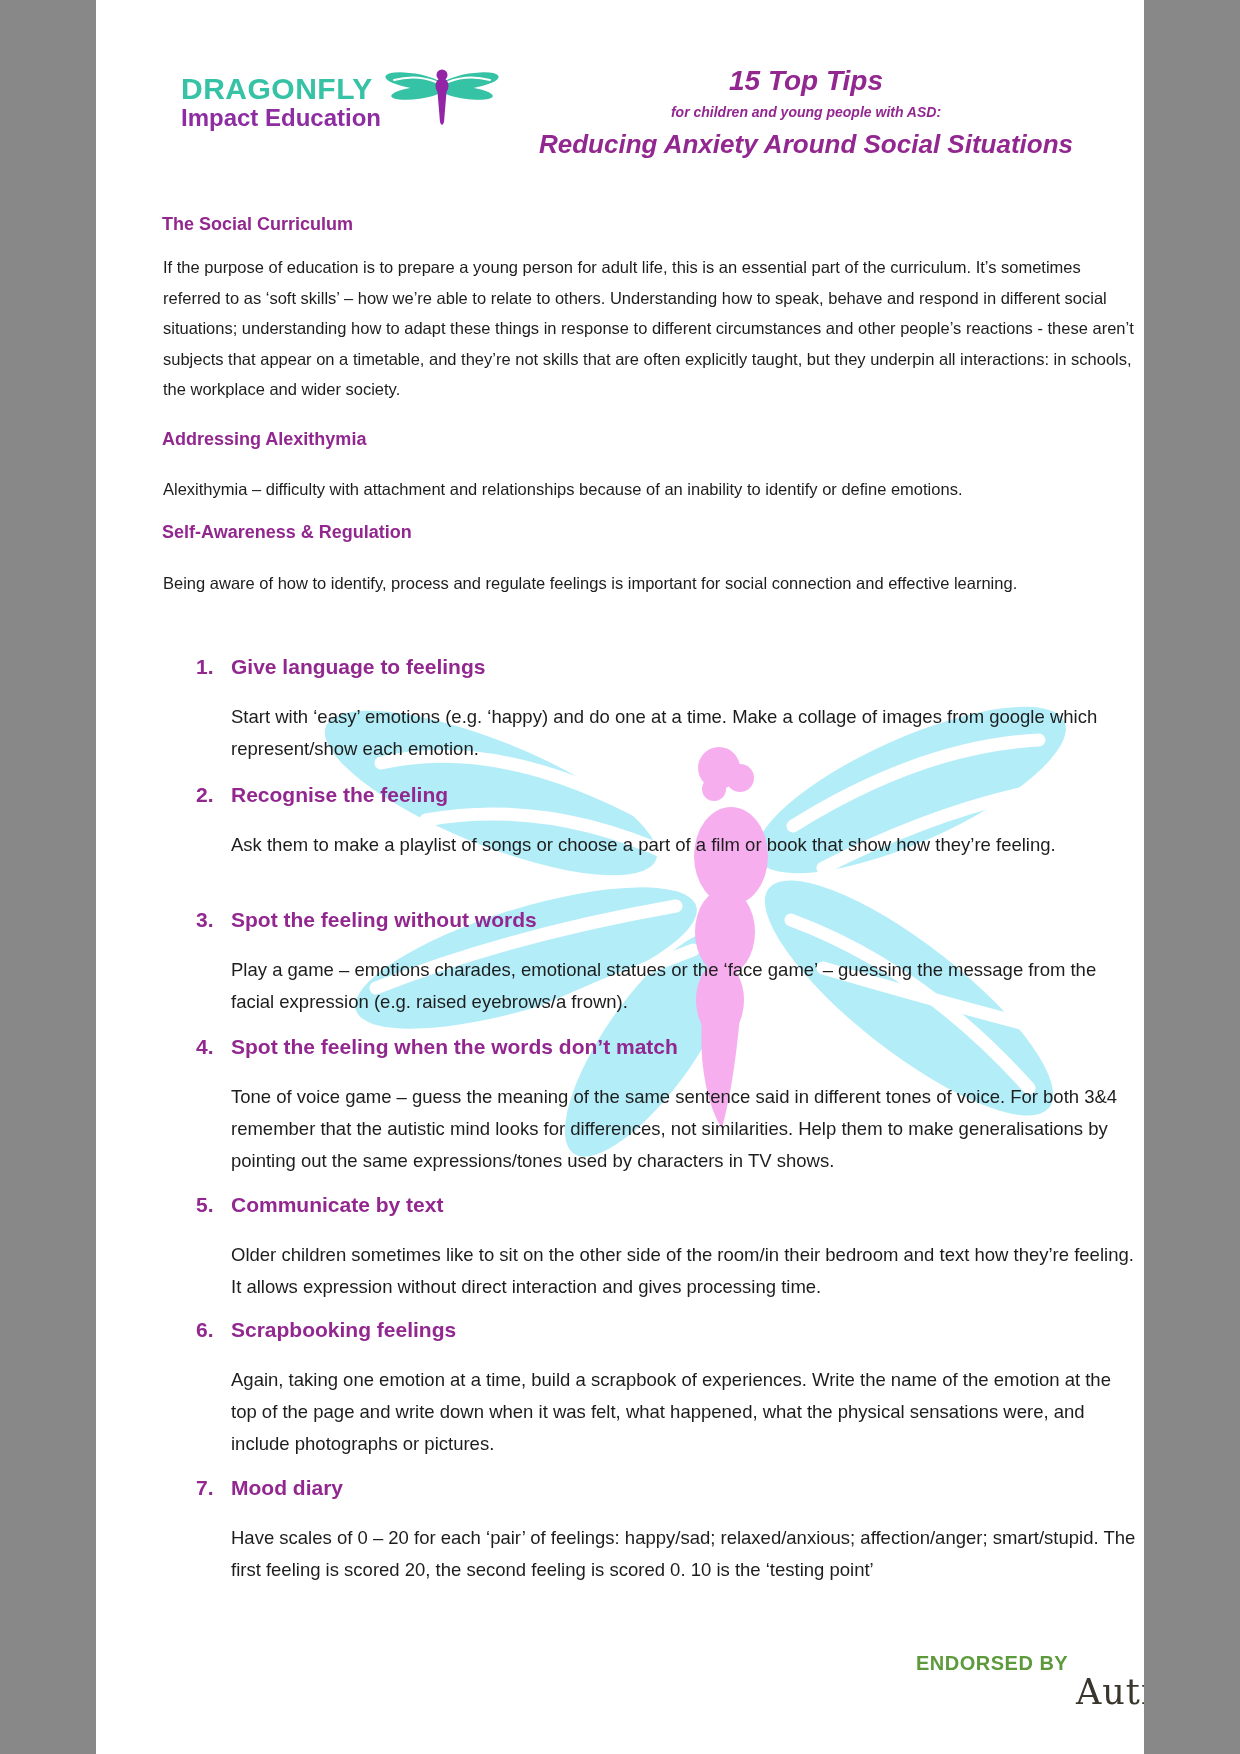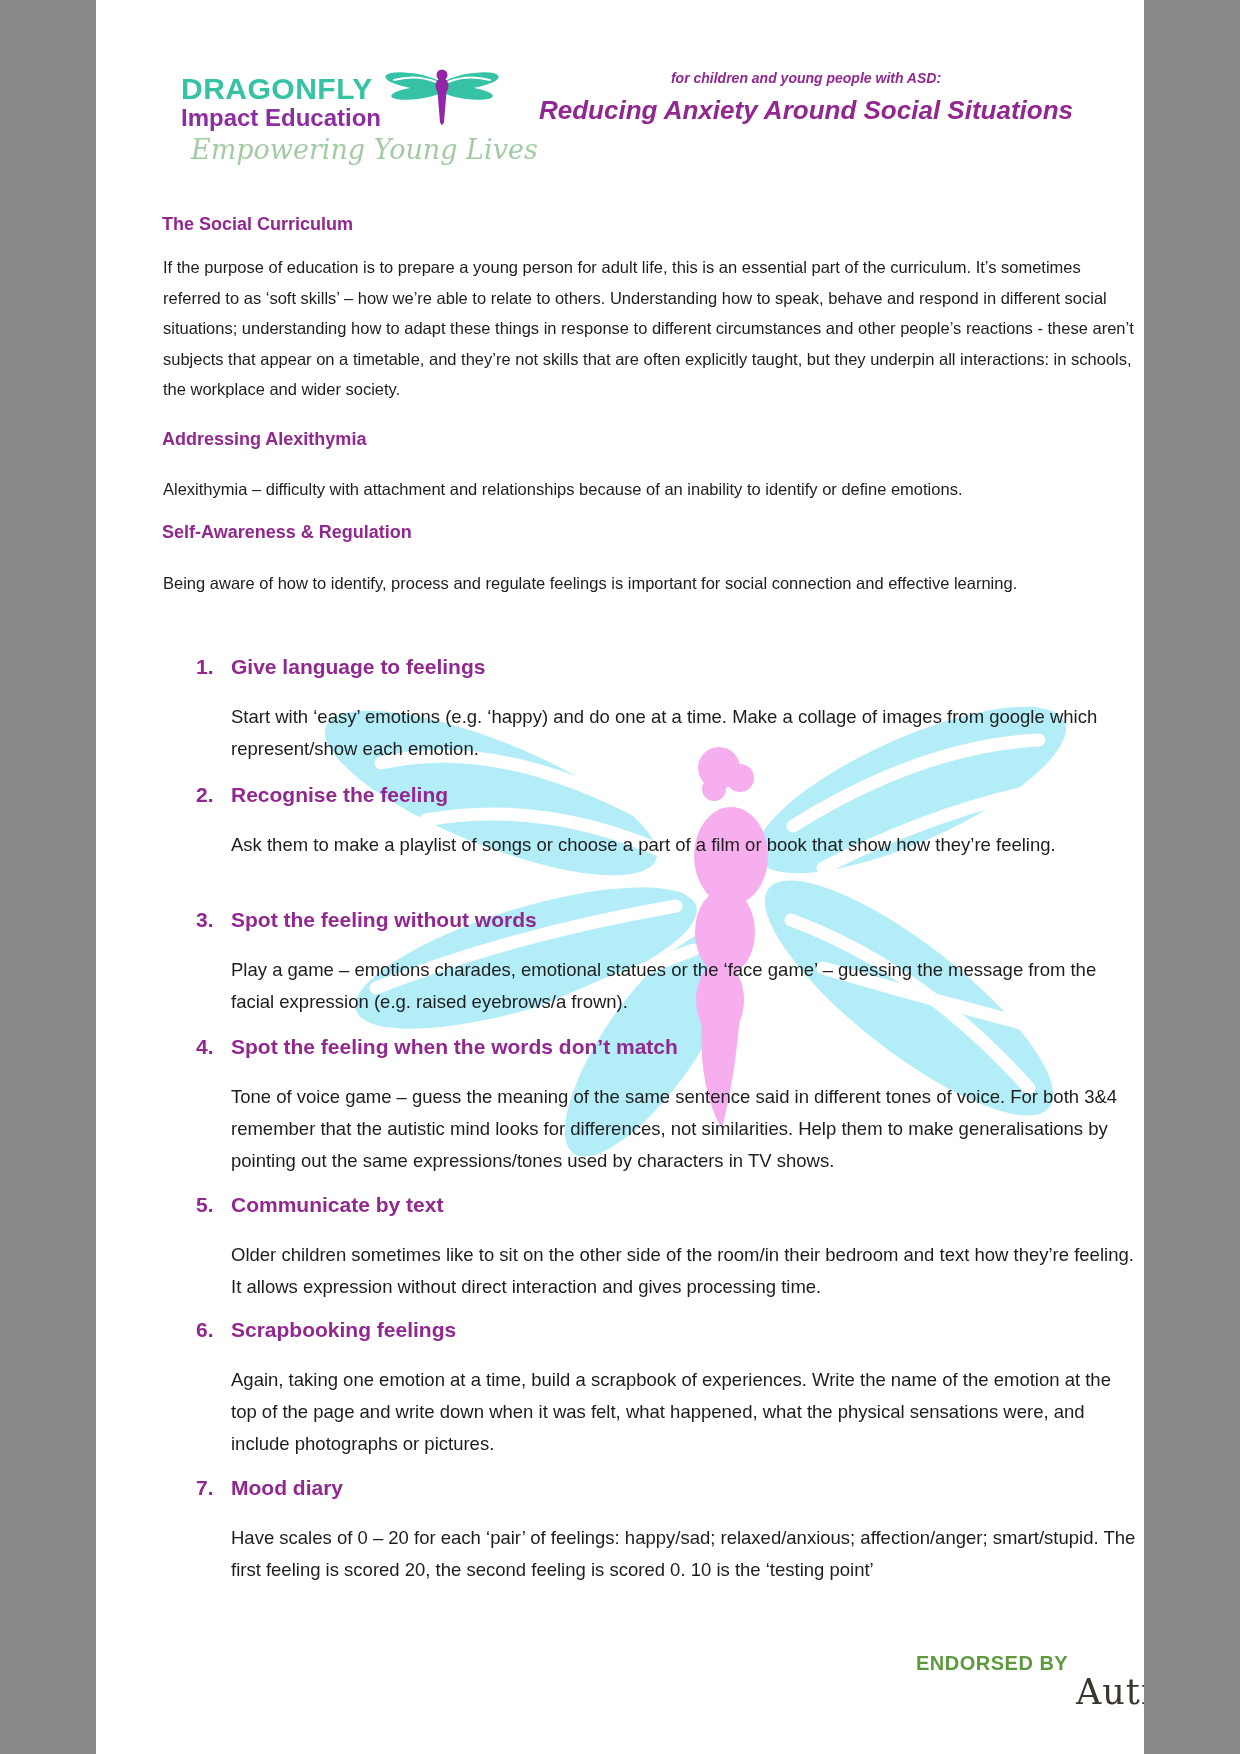--- a/index.html
+++ b/index.html
@@ -71,40 +71,40 @@
       <circle cx="393" cy="121" r="12"></circle>
       <ellipse cx="410" cy="188" rx="37" ry="49"></ellipse>
       <ellipse cx="404" cy="264" rx="30" ry="43"></ellipse>
       <ellipse cx="399" cy="332" rx="24" ry="38"></ellipse>
       <path d="M381 348 Q377 410 396 452 L401 460 Q413 415 419 348 Q399 368 381 348 Z"></path>
     </g>
   </svg>
 
   <div class="layer logo-line1">DRAGONFLY</div>
   <div class="layer logo-line2">Impact Education</div>
-  <div class="layer logo-tagline">Empowering Young Lives</div>
   <svg class="layer logo-dragonfly" width="122" height="64" viewBox="0 0 122 64">
     <g fill="#35c2a5">
       <ellipse cx="30" cy="13" rx="29" ry="7.5" transform="rotate(9 30 13)"></ellipse>
       <ellipse cx="33" cy="25" rx="26" ry="6" transform="rotate(-7 33 25)"></ellipse>
       <ellipse cx="86" cy="13" rx="29" ry="7.5" transform="rotate(-9 86 13)"></ellipse>
       <ellipse cx="83" cy="25" rx="26" ry="6" transform="rotate(7 83 25)"></ellipse>
     </g>
     <g fill="none" stroke="#ffffff" stroke-width="2" stroke-linecap="round">
       <path d="M10 12 Q32 6 52 14"></path>
       <path d="M106 12 Q84 6 64 14"></path>
     </g>
     <g fill="#9326a6">
       <circle cx="58" cy="7" r="5.5"></circle>
       <ellipse cx="58" cy="18" rx="6.5" ry="8"></ellipse>
       <path d="M53.5 24 L56 54 Q58 60 60 54 L62.5 24 Z"></path>
     </g>
   </svg>
 
   <div class="layer title-block">
+    <div class="title-l1">15 Top Tips</div>
     <div class="title-l2">for children and young people with ASD:</div>
     <div class="title-l3">Reducing Anxiety Around Social Situations</div>
   </div>
 
   <div class="layer sec-h" style="top:214px">The Social Curriculum</div>
   <div class="layer sec-p" style="top:252px">If the purpose of education is to prepare a young person for adult life, this is an essential part of the curriculum. It’s sometimes referred to as ‘soft skills’ – how we’re able to relate to others. Understanding how to speak, behave and respond in different social situations; understanding how to adapt these things in response to different circumstances and other people’s reactions -  these aren’t subjects that appear on a timetable, and they’re not skills that are often explicitly taught, but they underpin all interactions: in schools, the workplace and wider society.</div>
 
   <div class="layer sec-h" style="top:429px">Addressing Alexithymia</div>
   <div class="layer sec-p" style="top:474px">Alexithymia – difficulty with attachment and relationships because of an inability to identify or define emotions.</div>
 

